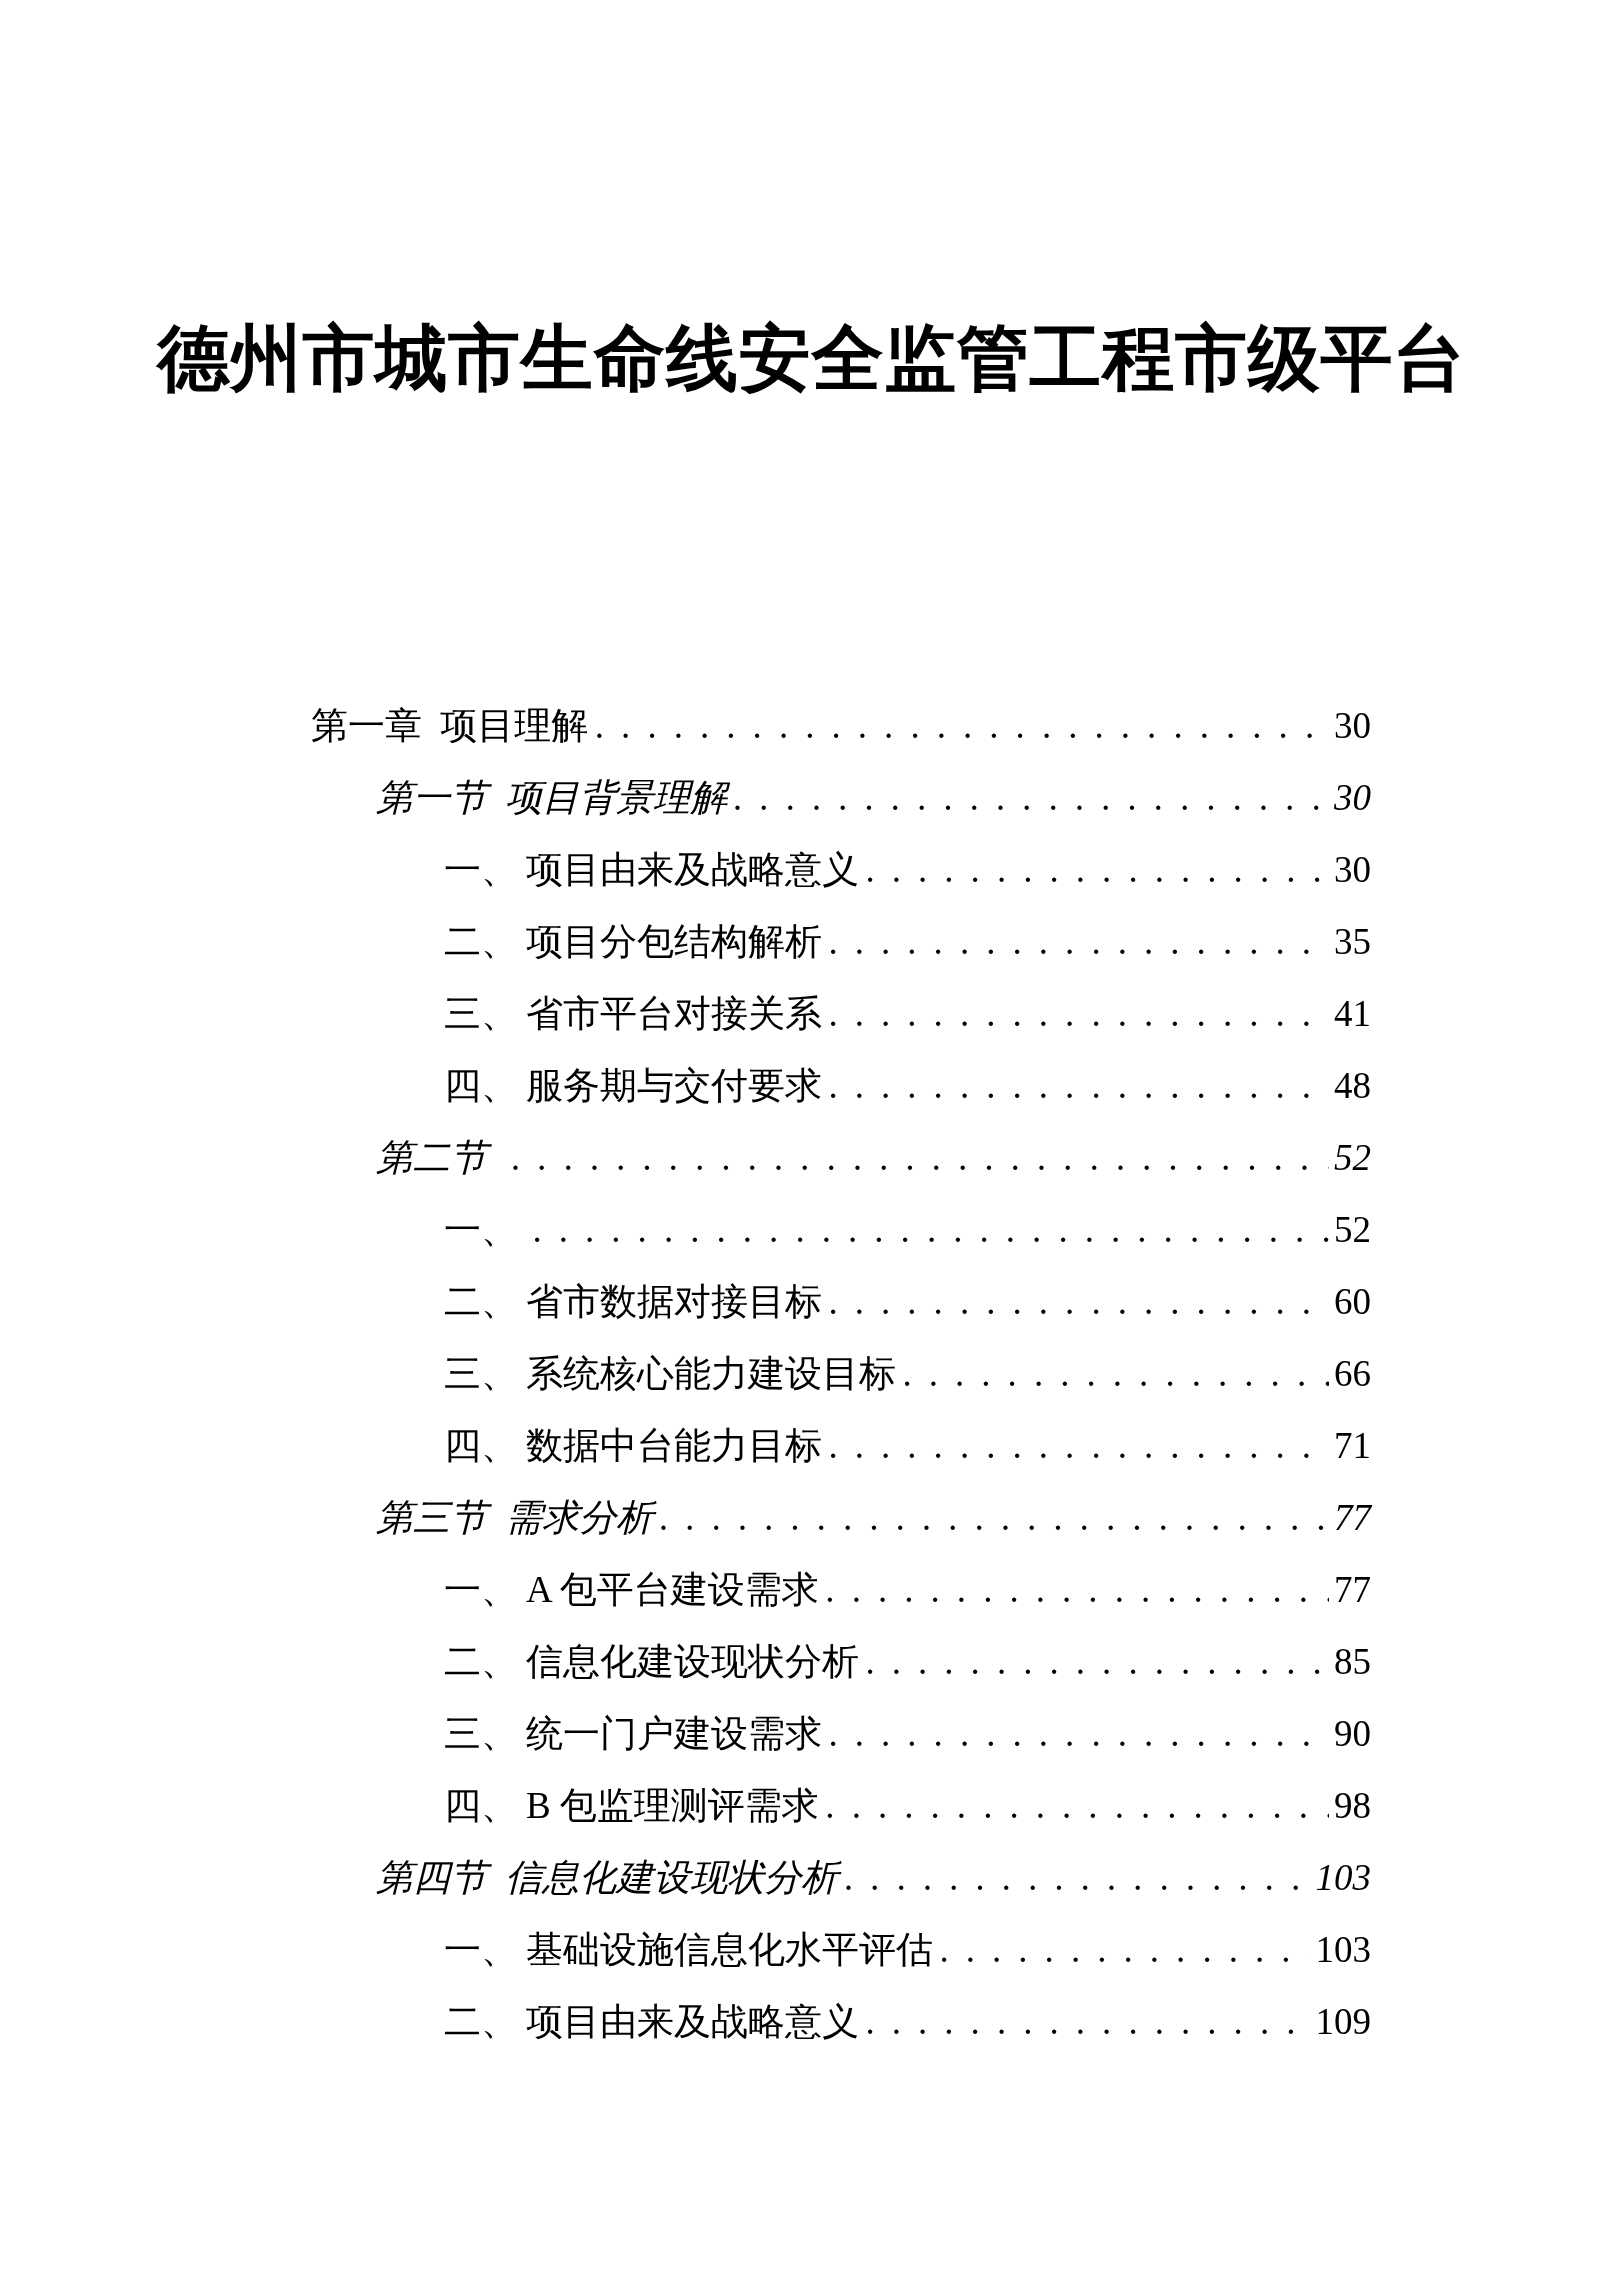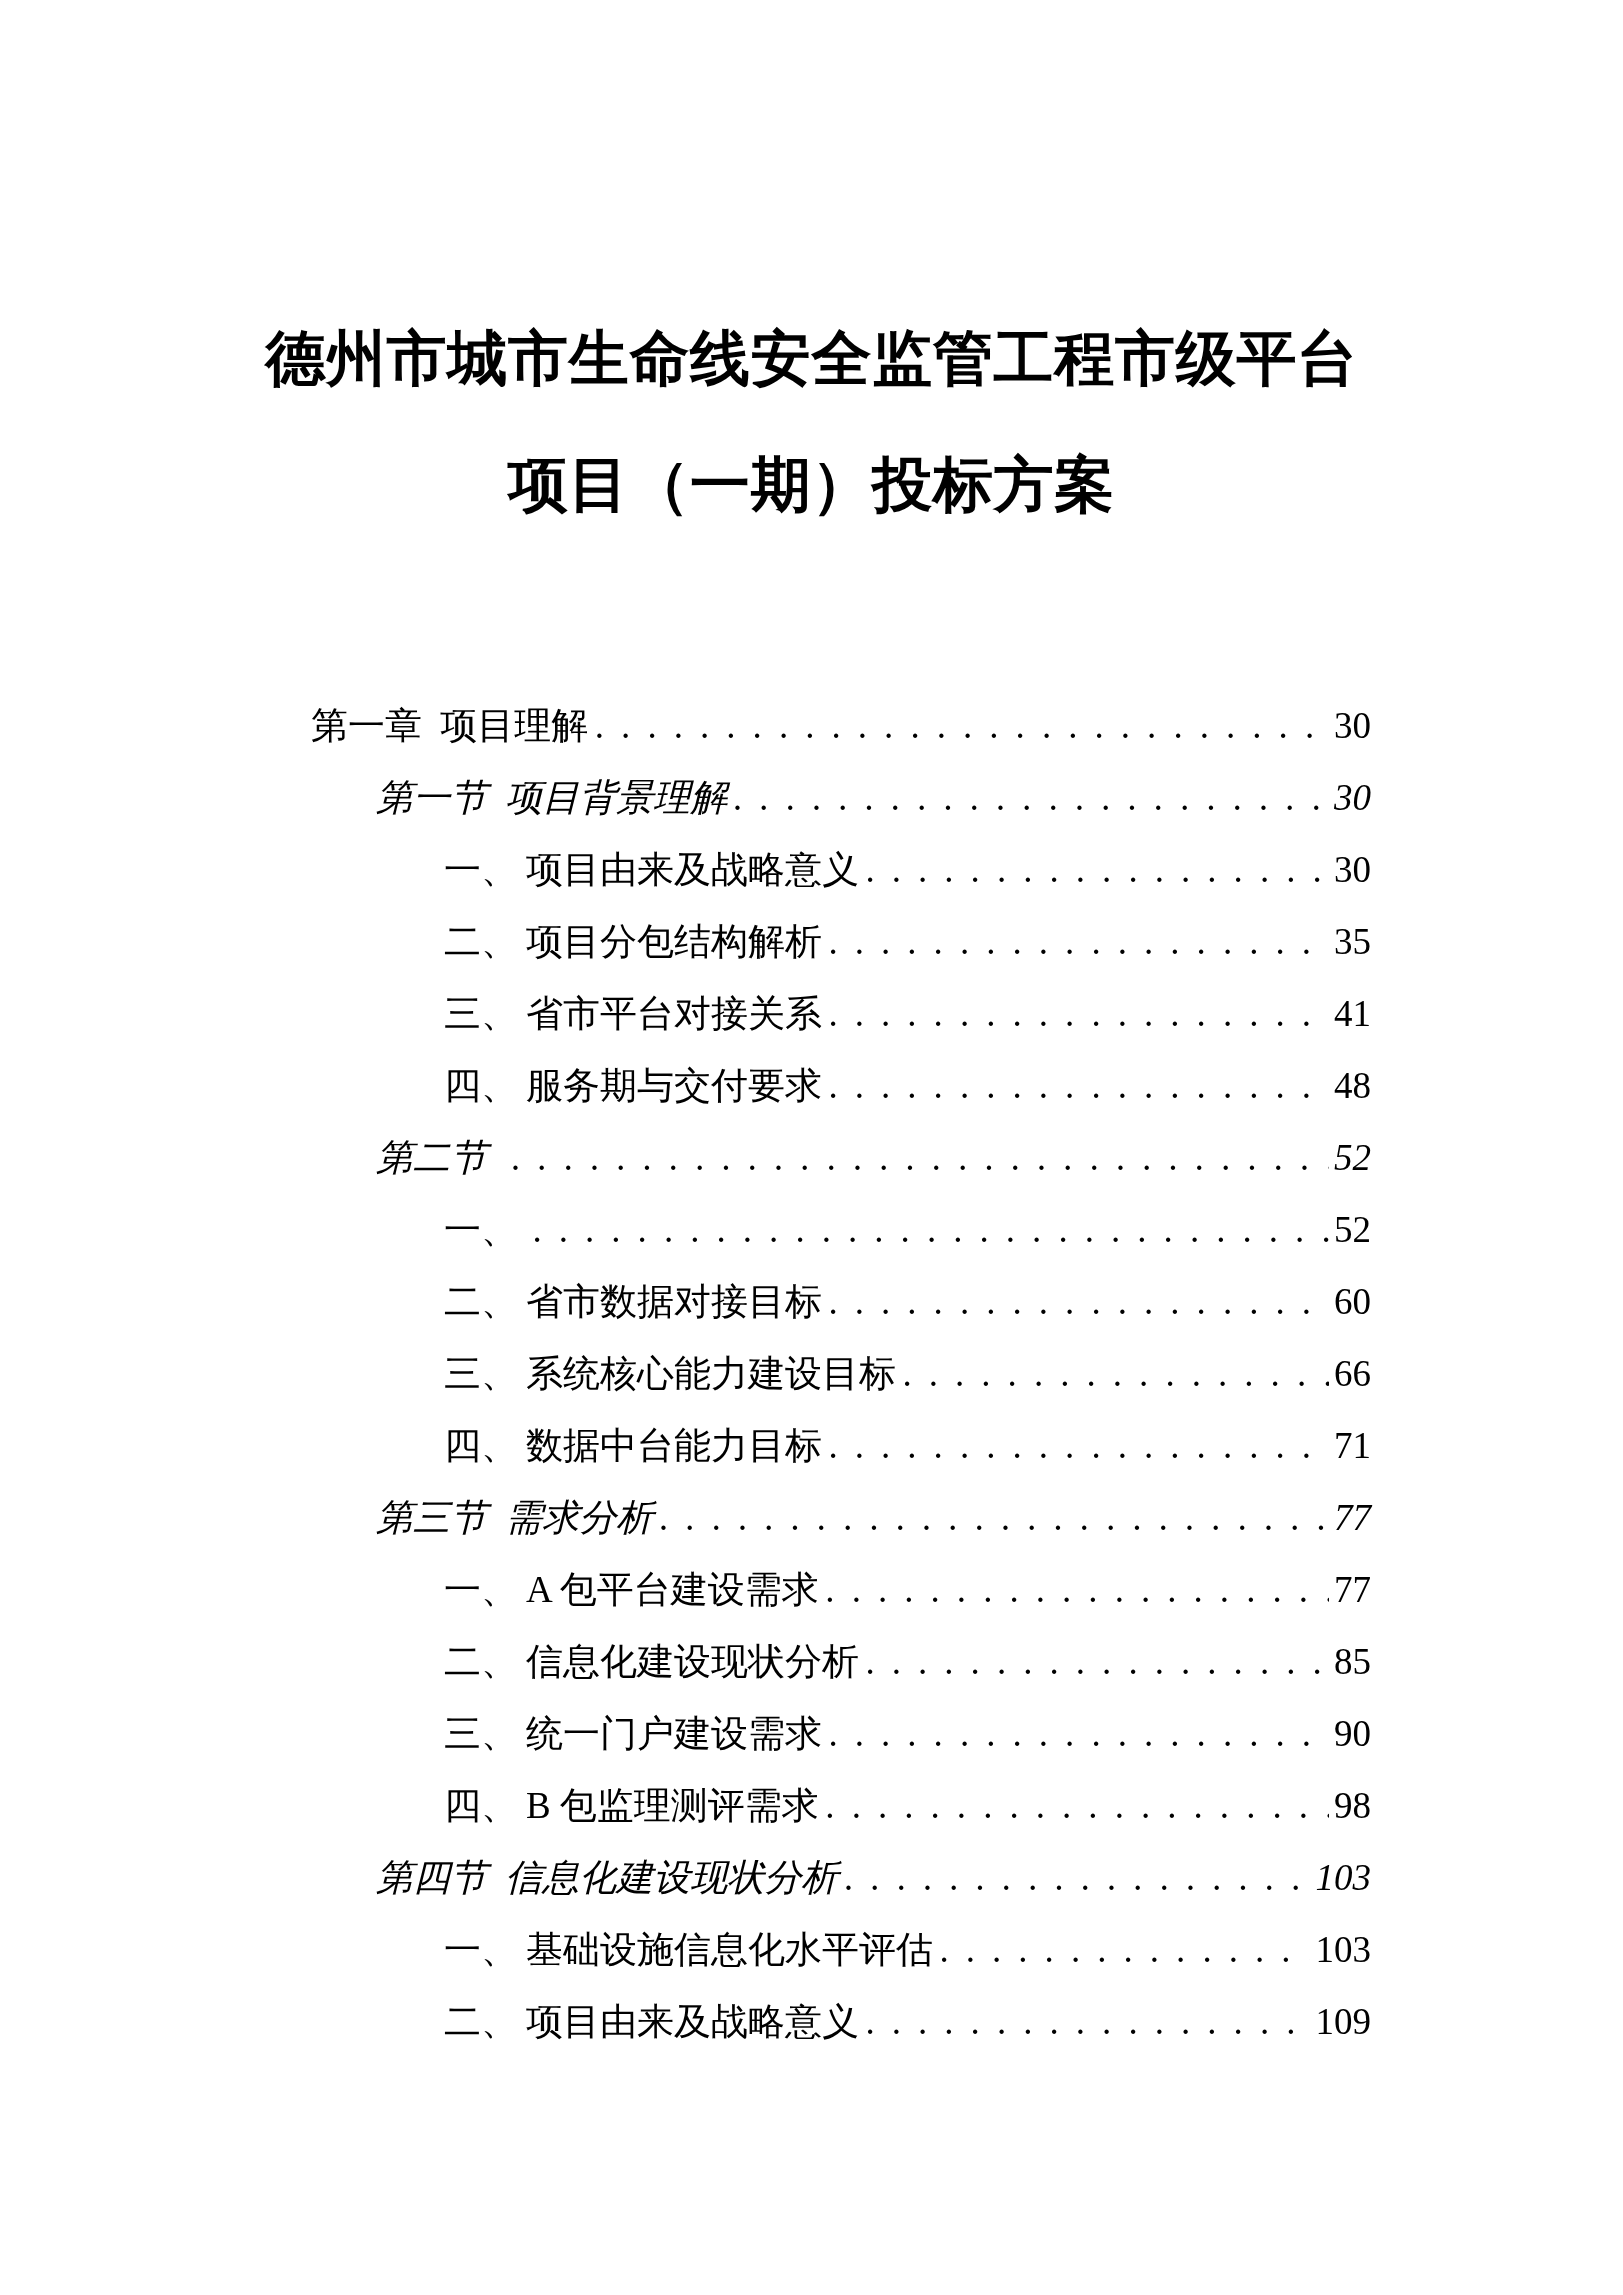--- a/index.html
+++ b/index.html
@@ -13,21 +13,21 @@
     height: 2295px;
     background: #ffffff;
     color: #000000;
     font-family: "Liberation Serif", "DejaVu Serif", serif;
     overflow: hidden;
   }
   .doc-title {
     padding-top: 296px;
     text-align: center;
     font-weight: 700;
-    font-size: 60px;
+    font-size: 72px;
     line-height: 126px;
     letter-spacing: 0.7px;
     white-space: nowrap;
   }
   .toc {
     position: absolute;
     left: 311px;
     top: 690px;
     width: 1060px;
     font-size: 37px;
@@ -63,21 +63,20 @@
     font-family: "Liberation Serif", serif;
   }
 </style>
 </head>
 <body>
 
 <div class="page">
 
   <div class="doc-title">
     <div>德州市城市生命线安全监管工程市级平台</div>
-    <div>项目（一期）投标方案</div>
   </div>
 
   <div class="toc">
       <div class="toc-row level-chapter">
       <span class="toc-num">第一章</span>
       <span class="toc-title">项目理解</span>
       <span class="dot-leader"></span>
       <span class="page-num">30</span>
     </div>
       <div class="toc-row level-section">

